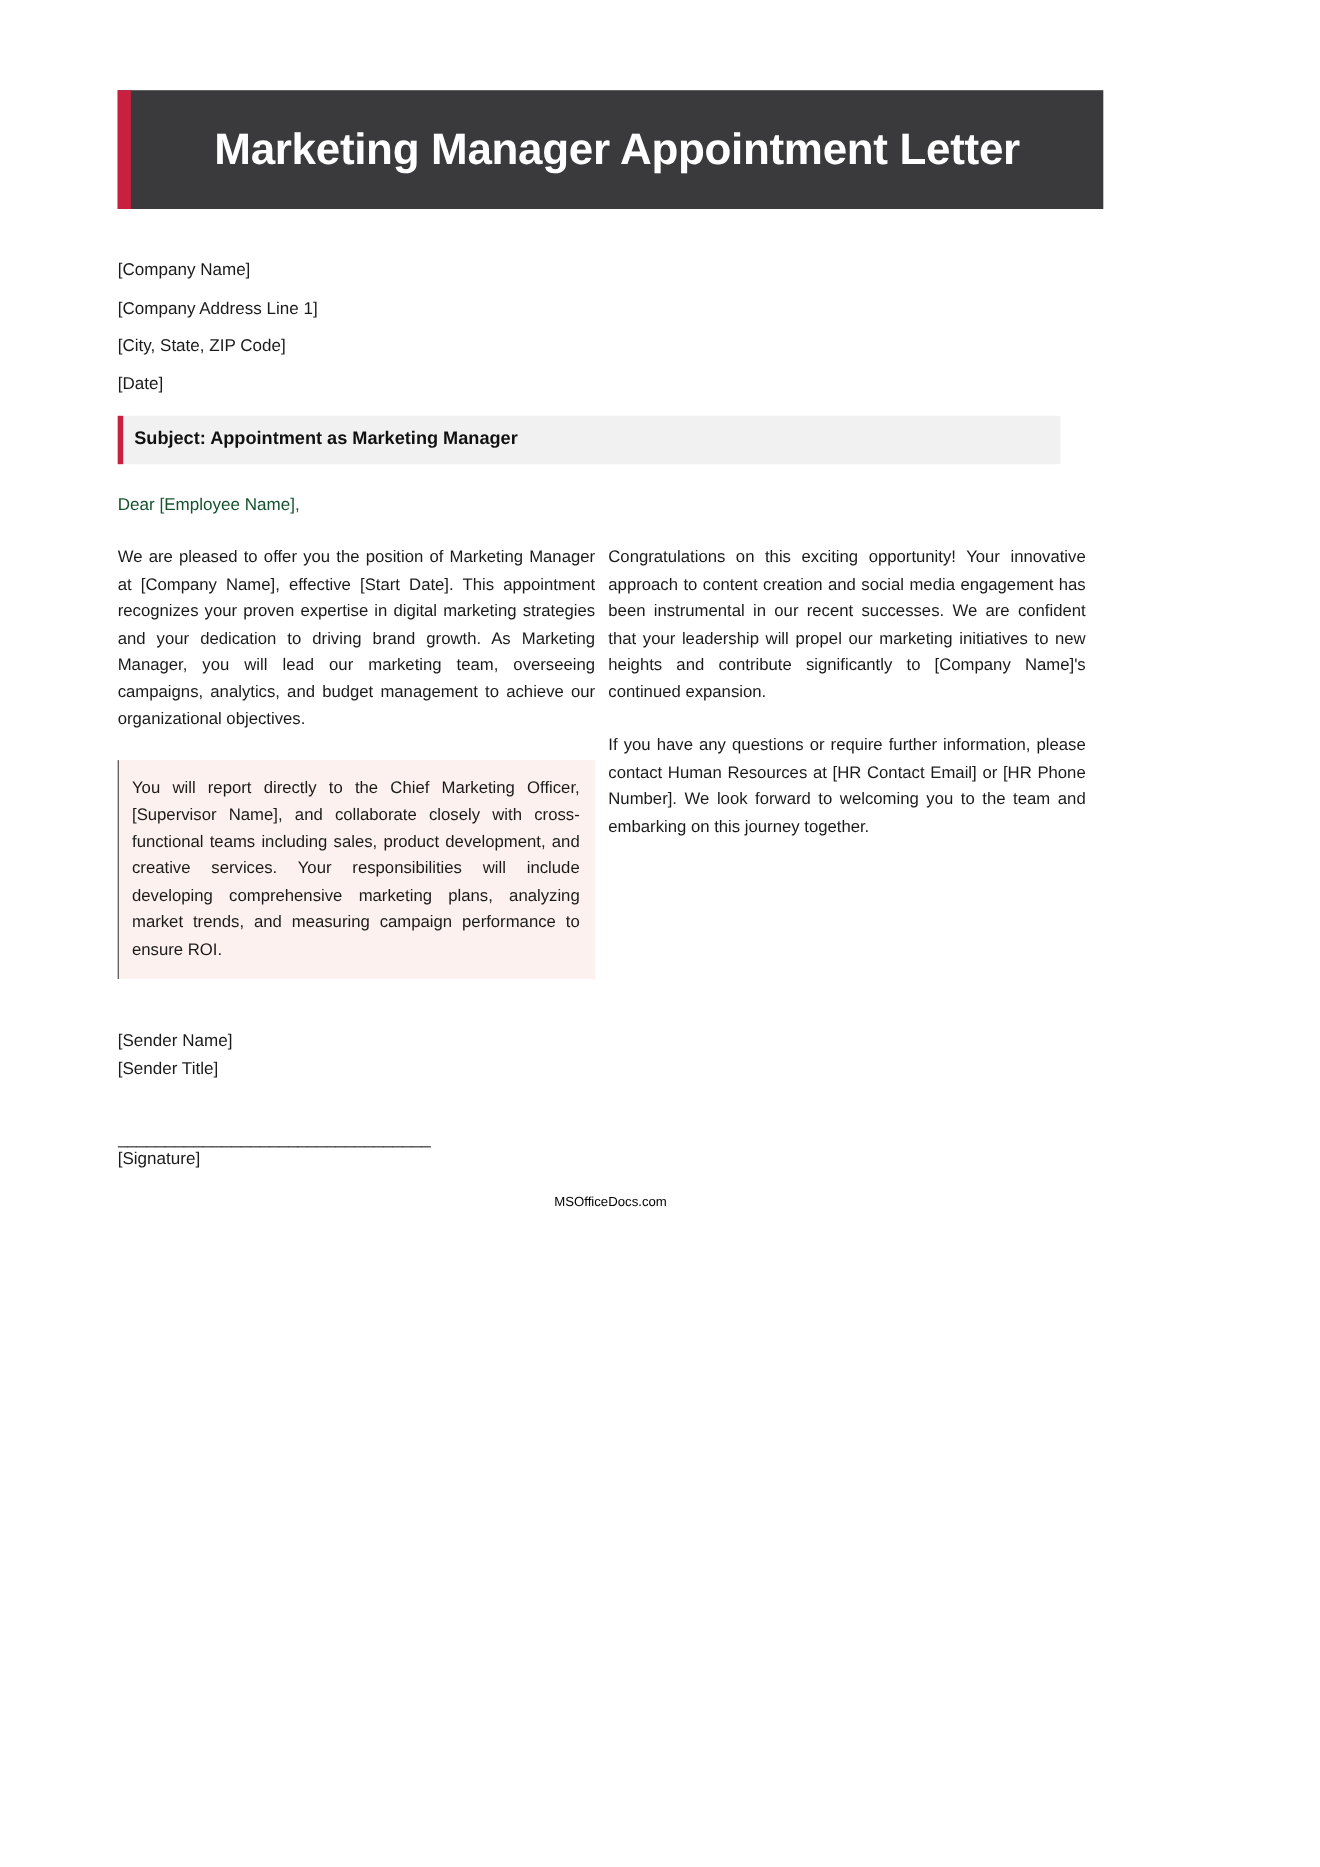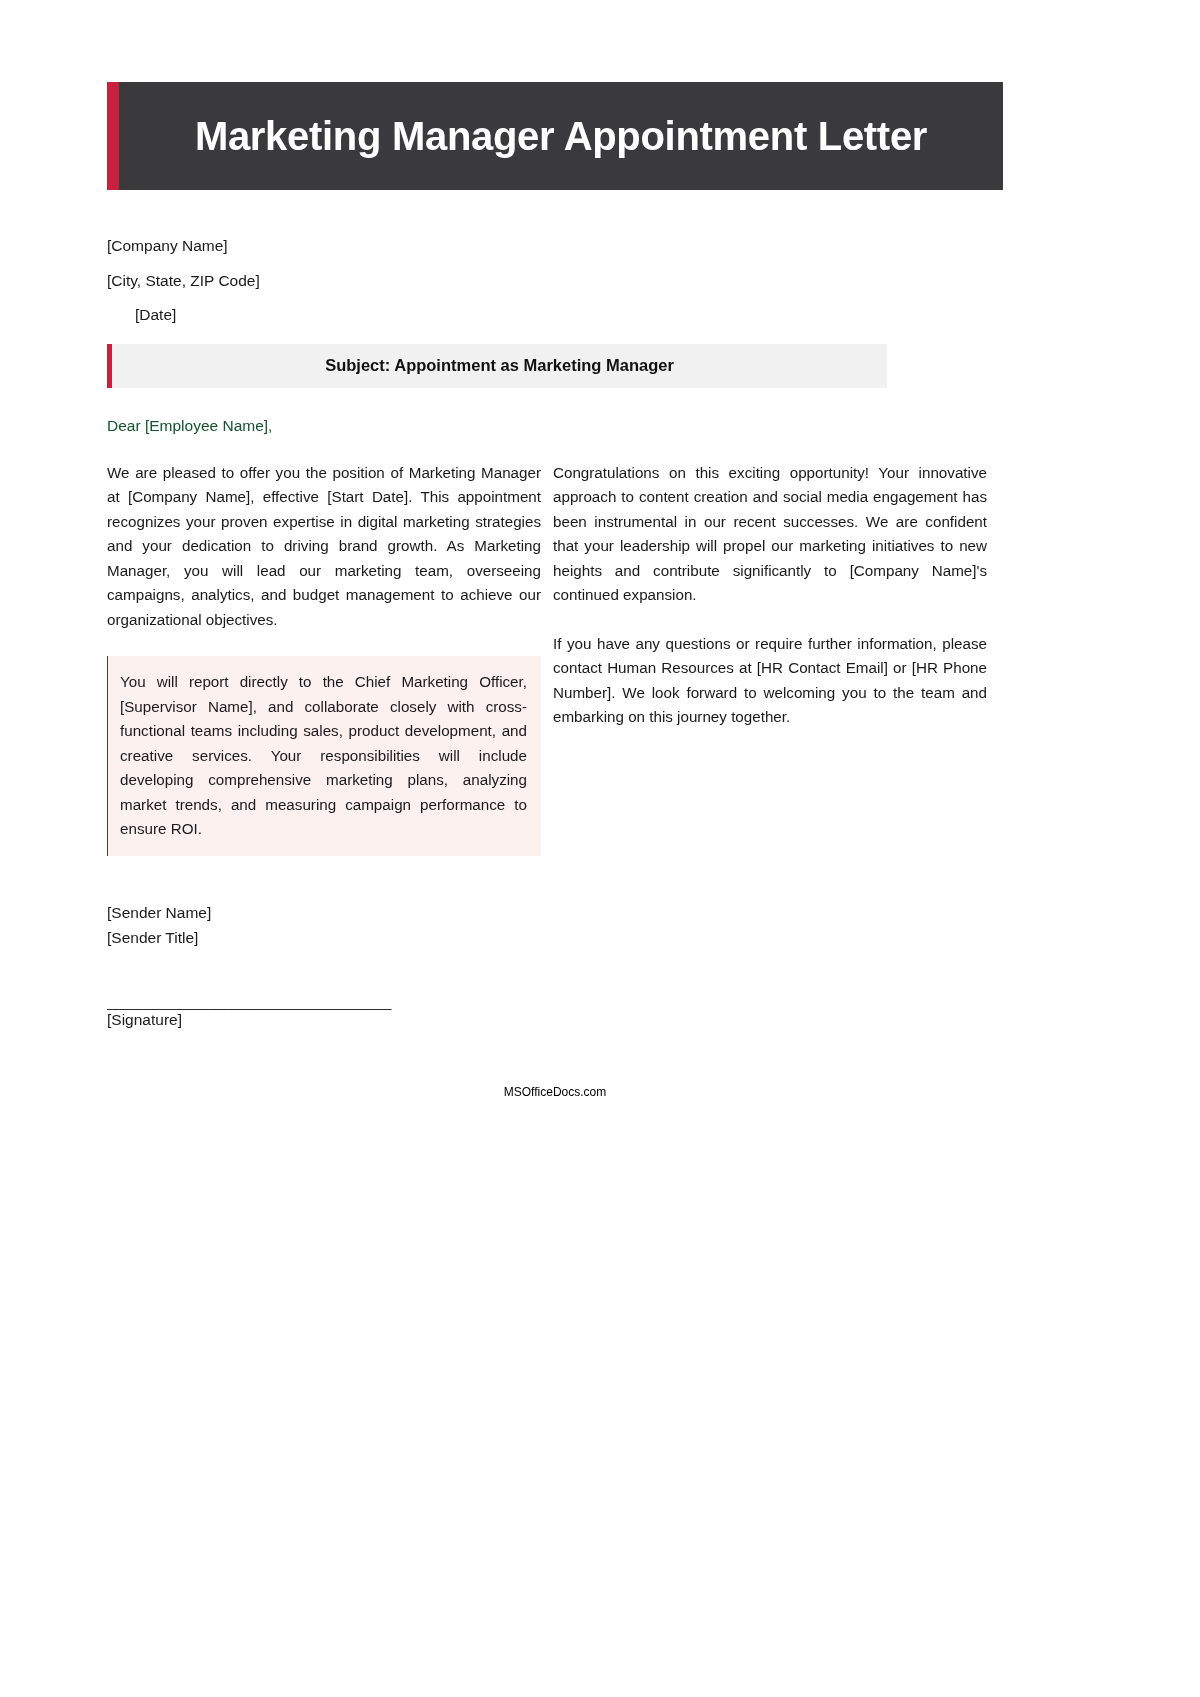--- a/index.html
+++ b/index.html
@@ -68,30 +68,30 @@
   .address-block {
     margin-top: 48px;
     font-size: 15.5px;
     line-height: 1;
     color: #1a1a1a;
   }
   .address-line {
     margin-bottom: 19px;
     font-size: 15.5px;
   }
-  .address-line:last-child { margin-bottom: 0; margin-left: 28px; }
+  .address-line:last-child { margin-bottom: 0; }
 
   
   .subject-bar {
     margin-top: 21px;
-    width: 780px;
+    width: 857px;
     background: #f1f1f1;
     border-left: 5px solid #c8203f;
     padding: 12px 10px 13px 10px;
-    text-align: center;
+    text-align: left;
   }
   .subject-text {
     font-size: 16.5px;
     font-weight: bold;
     color: #111111;
   }
 
   
   .salutation {
     margin-top: 29px;
@@ -173,20 +173,21 @@
 
     <div class="header-banner">
       <div class="header-accent"></div>
       <div class="header-title-wrap">
         <div class="header-title">Marketing Manager Appointment Letter</div>
       </div>
     </div>
 
     <div class="address-block">
       <div class="address-line">[Company Name]</div>
+      <div class="address-line">[Company Address Line 1]</div>
       <div class="address-line">[City, State, ZIP Code]</div>
       <div class="address-line">[Date]</div>
     </div>
 
     <div class="subject-bar">
       <span class="subject-text">Subject: Appointment as Marketing Manager</span>
     </div>
 
     <div class="salutation">Dear [Employee Name],</div>
 

